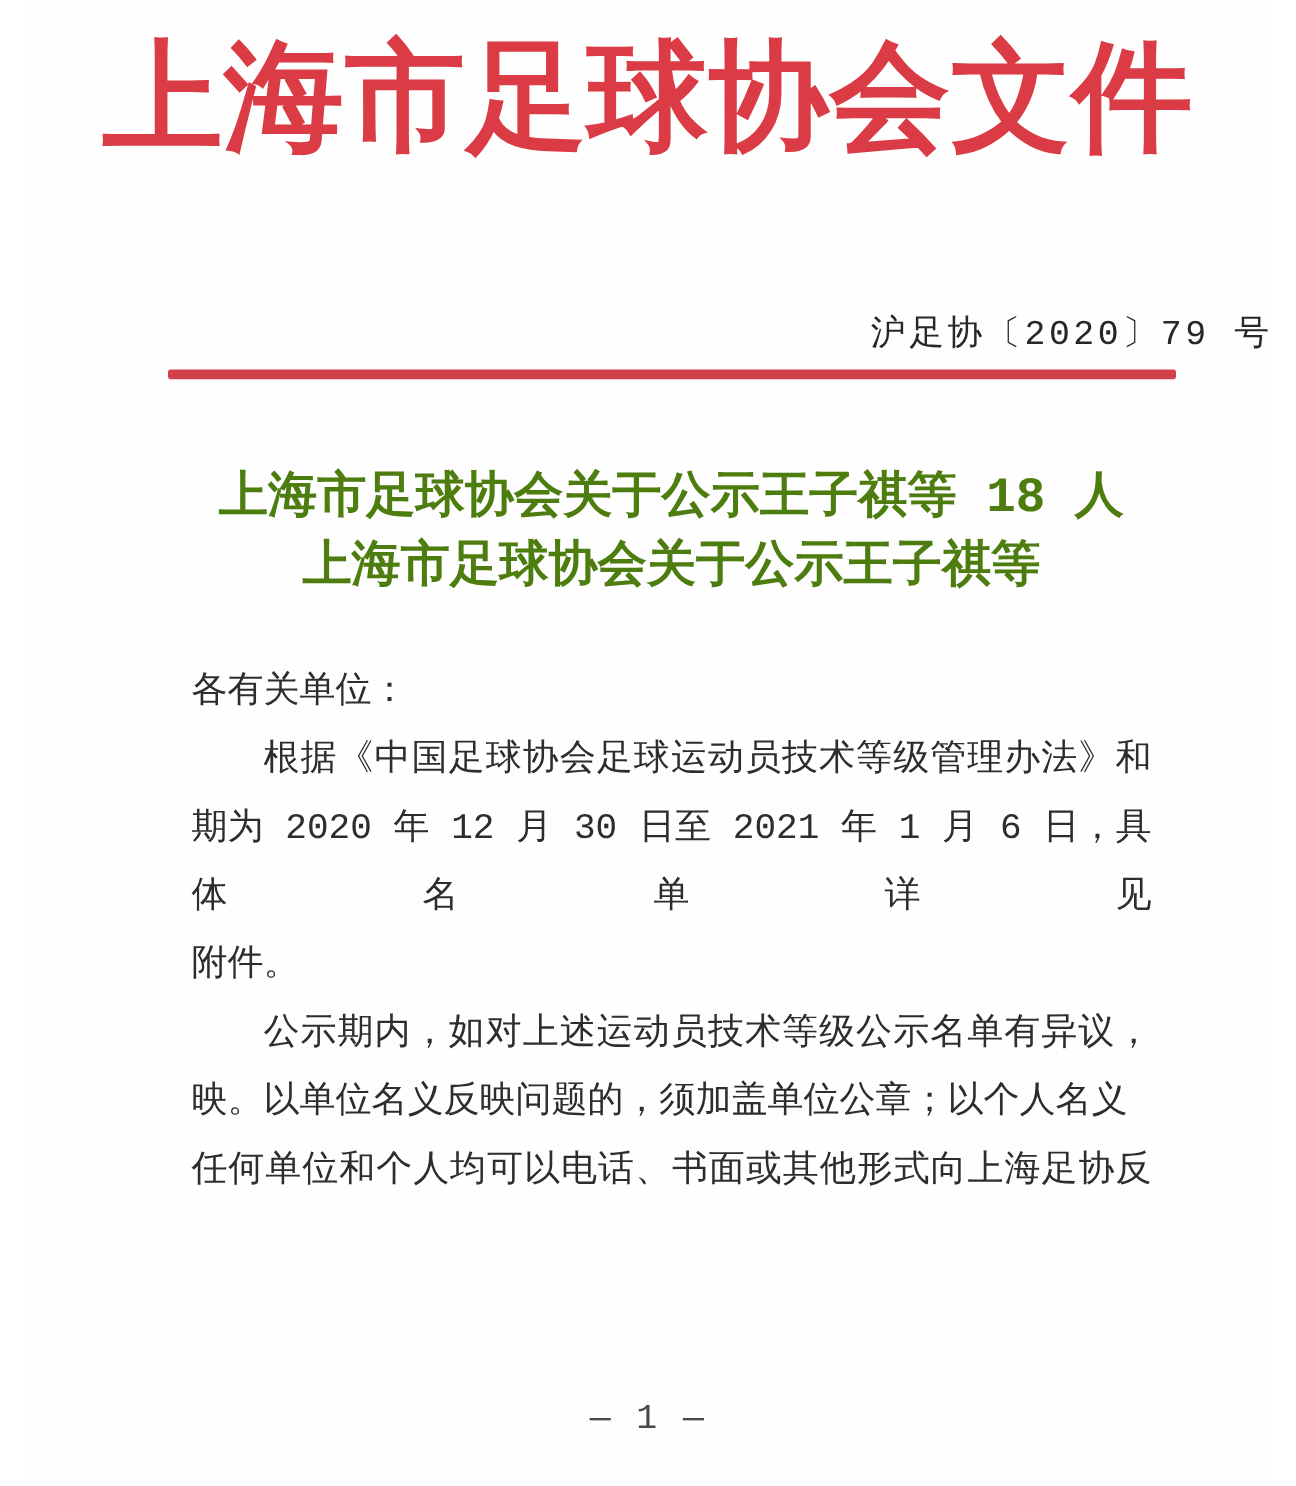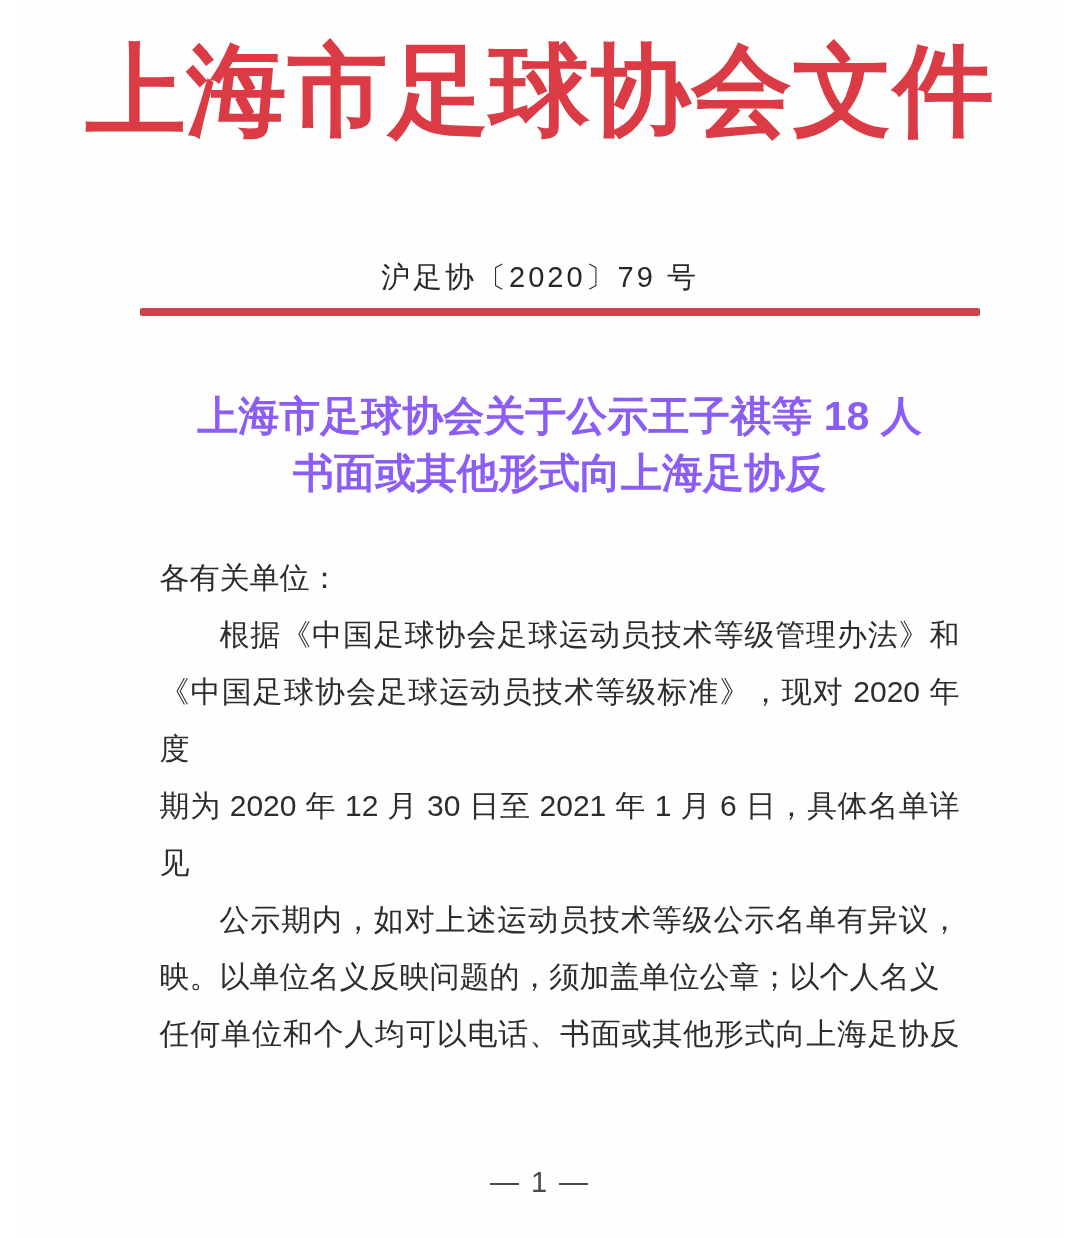--- a/index.html
+++ b/index.html
@@ -3,41 +3,41 @@
 <meta charset="utf-8">
 <style>
   * { margin: 0; padding: 0; box-sizing: border-box; }
   html, body { background: #ffffff; }
   .page {
     position: relative;
     width: 1041px;
     height: 1238px;
     margin: 0 auto;
     background: #fefefe;
-    font-family: Liberation Sans, sans-serif;
+    font-family: Liberation Mono, monospace;
     overflow: hidden;
   }
   .letterhead {
     position: absolute;
     top: 34px;
     left: 0;
     width: 100%;
     text-align: center;
     font-size: 100px;
     font-weight: 700;
     letter-spacing: 1px;
     line-height: 112px;
     color: #da3b44;
   }
   .doc-number {
     position: absolute;
     top: 258px;
     left: 0;
     width: 100%;
-    text-align: center;
+    text-align: right;
     font-size: 29px;
     letter-spacing: 3px;
     color: #26262b;
   }
   .red-divider {
     position: absolute;
     top: 308px;
     left: 120px;
     width: 840px;
     height: 8px;
@@ -85,31 +85,31 @@
 <body>
 
 <div class="page">
 
   <div class="letterhead" style="color: rgb(218, 59, 68);">上海市足球协会文件</div>
 
   <div class="doc-number">沪足协〔2020〕79 号</div>
 
   <div class="red-divider" style="background: rgb(210, 64, 75);"></div>
 
-  <div class="notice-title" style="color: #8b5cf6;">
+  <div class="notice-title" style="color: #4d7c0f;">
     <div>上海市足球协会关于公示王子祺等 18 人</div>
-    <div>书面或其他形式向上海足协反</div>
+    <div>上海市足球协会关于公示王子祺等</div>
   </div>
 
   <div class="body-block" style="color: rgb(45, 45, 48);">
     <div class="body-line">各有关单位：</div>
     <div>
         <div class="body-line indent justify">根据《中国足球协会足球运动员技术等级管理办法》和</div>
-        <div class="body-line justify">《中国足球协会足球运动员技术等级标准》，现对 2020 年度</div>
         <div class="body-line justify">期为 2020 年 12 月 30 日至 2021 年 1 月 6 日，具体名单详见</div>
+        <div class="body-line">附件。</div>
         <div class="body-line indent justify">公示期内，如对上述运动员技术等级公示名单有异议，</div>
         <div class="body-line">映。以单位名义反映问题的，须加盖单位公章；以个人名义</div>
         <div class="body-line justify">任何单位和个人均可以电话、书面或其他形式向上海足协反</div>
       </div>
   </div>
 
   <div class="page-number">— 1 —</div>
 
 </div>
 

